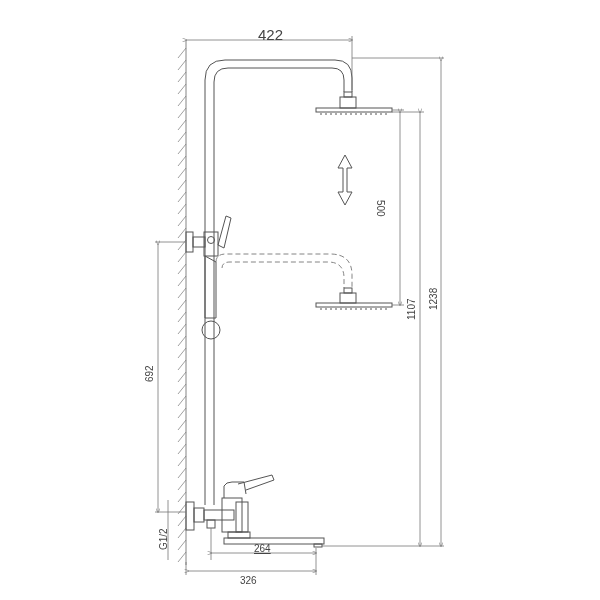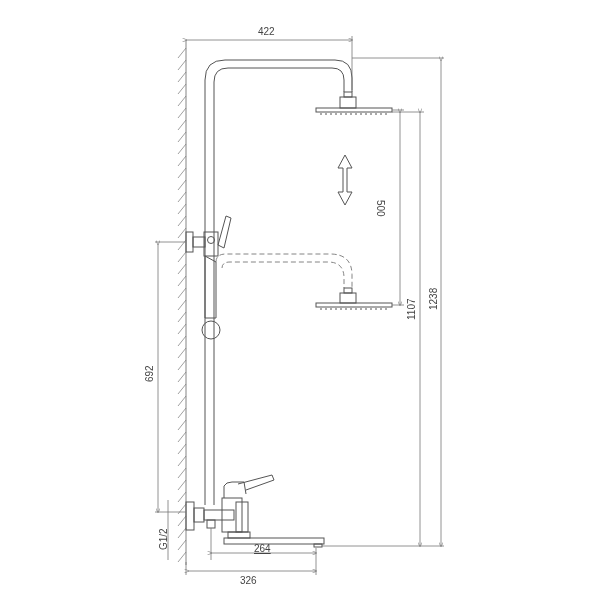--- a/index.html
+++ b/index.html
@@ -148,20 +148,20 @@
 
     <line x1="211" y1="528" x2="211" y2="560"></line>
     <line x1="211" y1="553" x2="316" y2="553" marker-start="url(#arr)" marker-end="url(#arr)"></line>
 
     <line x1="186" y1="562" x2="186" y2="575"></line>
     <line x1="316" y1="548" x2="316" y2="575"></line>
     <line x1="188" y1="571" x2="316" y2="571" marker-start="url(#arr)" marker-end="url(#arr)"></line>
   </g>
 </svg>
 
-<div style="position:absolute;left:258px;top:26px;font-size:10px;color:#444;">422</div>
+<div style="position:absolute;left:258px;top:26px;font-size:15px;color:#444;">422</div>
 <div style="position:absolute;left:386px;top:200px;font-size:10px;color:#444;transform:rotate(90deg);transform-origin:left top;">500</div>
 <div style="position:absolute;left:406px;top:320px;font-size:10px;color:#444;transform:rotate(-90deg);transform-origin:left top;">1107</div>
 <div style="position:absolute;left:428px;top:310px;font-size:10px;color:#444;transform:rotate(-90deg);transform-origin:left top;">1238</div>
 <div style="position:absolute;left:144px;top:382px;font-size:10px;color:#444;transform:rotate(-90deg);transform-origin:left top;">692</div>
 <div style="position:absolute;left:158px;top:550px;font-size:10px;color:#444;transform:rotate(-90deg);transform-origin:left top;">G1/2</div>
 <div style="position:absolute;left:254px;top:543px;font-size:10px;color:#444;text-decoration:underline;">264</div>
 <div style="position:absolute;left:240px;top:575px;font-size:10px;color:#444;">326</div>
 
 </body></html>

